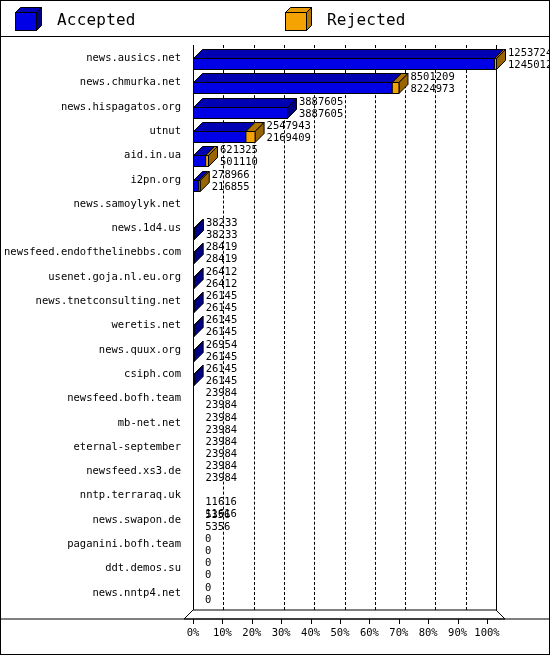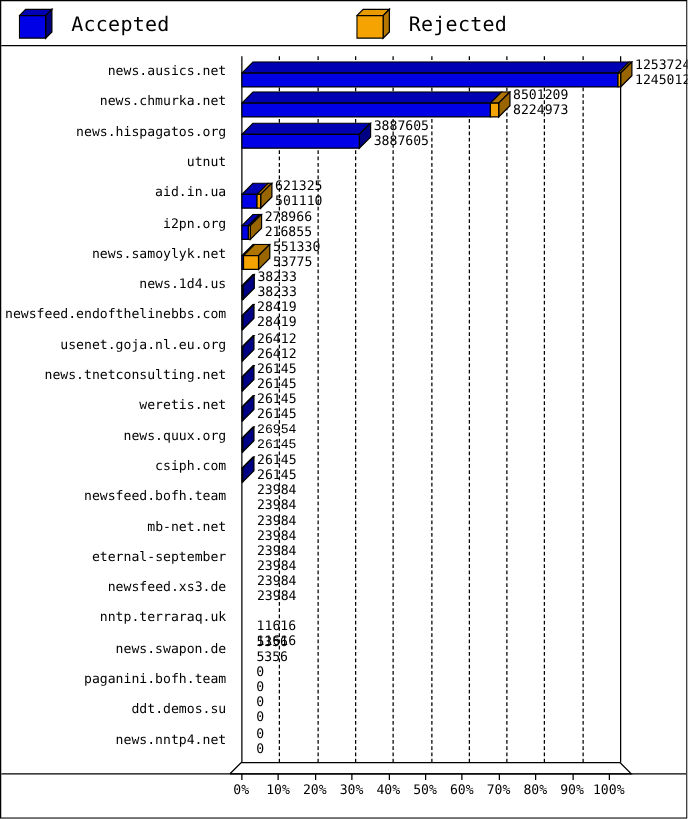--- a/index.html
+++ b/index.html
@@ -135,20 +135,31 @@
         </div>
         <div class="barrow" style="top: 52.6px; width: 303px;">
           <svg width="104.95561009705243" height="22" class="bar3d">
             <polygon points="0.5,9.5 9.5,0.5 103.45561009705243,0.5 94.45561009705243,9.5" fill="rgb(0,0,179)" stroke="#000" stroke-width="1"></polygon>
             <polygon points="94.45561009705243,9.5 103.45561009705243,0.5 103.45561009705243,11.5 94.45561009705243,20.5" fill="rgb(0,0,133)" stroke="#000" stroke-width="1"></polygon>
             <polygon points="0.5,9.5 94.45561009705243,9.5 94.45561009705243,20.5 0.5,20.5" fill="#0000e6" stroke="#000" stroke-width="1"></polygon>
           </svg>
           <div class="vlabel" style="left: 105.956px; top: -2px;">3887605</div>
           <div class="vlabel" style="left: 105.956px; top: 10px;">3887605</div>
         </div>
+        <div class="barrow" style="top: 76.9px; width: 303px;">
+          <svg width="72.57866837230482" height="22" class="bar3d">
+            <polygon points="0.5,9.5 9.5,0.5 61.93026134214676,0.5 52.93026134214676,9.5" fill="rgb(0,0,179)" stroke="#000" stroke-width="1"></polygon>
+            <polygon points="52.93026134214676,9.5 61.93026134214676,0.5 71.07866837230482,0.5 62.07866837230482,9.5" fill="rgb(176,117,1)" stroke="#000" stroke-width="1"></polygon>
+            <polygon points="62.07866837230482,9.5 71.07866837230482,0.5 71.07866837230482,11.5 62.07866837230482,20.5" fill="rgb(152,101,1)" stroke="#000" stroke-width="1"></polygon>
+            <polygon points="0.5,9.5 52.93026134214676,9.5 52.93026134214676,20.5 0.5,20.5" fill="#0000e6" stroke="#000" stroke-width="1"></polygon>
+            <polygon points="52.93026134214676,9.5 62.07866837230482,9.5 62.07866837230482,20.5 52.93026134214676,20.5" fill="#f5a302" stroke="#000" stroke-width="1"></polygon>
+          </svg>
+          <div class="vlabel" style="left: 73.5787px; top: -2px;">2547943</div>
+          <div class="vlabel" style="left: 73.5787px; top: 10px;">2169409</div>
+        </div>
         <div class="barrow" style="top: 101.2px; width: 303px;">
           <svg width="26.016178198029664" height="22" class="bar3d">
             <polygon points="0.5,9.5 9.5,0.5 21.610822929730247,0.5 12.610822929730245,9.5" fill="rgb(0,0,179)" stroke="#000" stroke-width="1"></polygon>
             <polygon points="12.610822929730245,9.5 21.610822929730247,0.5 24.516178198029664,0.5 15.516178198029664,9.5" fill="rgb(176,117,1)" stroke="#000" stroke-width="1"></polygon>
             <polygon points="15.516178198029664,9.5 24.516178198029664,0.5 24.516178198029664,11.5 15.516178198029664,20.5" fill="rgb(152,101,1)" stroke="#000" stroke-width="1"></polygon>
             <polygon points="0.5,9.5 12.610822929730245,9.5 12.610822929730245,20.5 0.5,20.5" fill="#0000e6" stroke="#000" stroke-width="1"></polygon>
             <polygon points="12.610822929730245,9.5 15.516178198029664,9.5 15.516178198029664,20.5 12.610822929730245,20.5" fill="#f5a302" stroke="#000" stroke-width="1"></polygon>
           </svg>
           <div class="vlabel" style="left: 27.0162px; top: -2px;">621325</div>
           <div class="vlabel" style="left: 27.0162px; top: 10px;">501110</div>
@@ -157,31 +168,20 @@
           <svg width="17.74204831157855" height="22" class="bar3d">
             <polygon points="0.5,9.5 9.5,0.5 14.74095010362326,0.5 5.740950103623261,9.5" fill="rgb(0,0,179)" stroke="#000" stroke-width="1"></polygon>
             <polygon points="5.740950103623261,9.5 14.74095010362326,0.5 16.24204831157855,0.5 7.24204831157855,9.5" fill="rgb(176,117,1)" stroke="#000" stroke-width="1"></polygon>
             <polygon points="7.24204831157855,9.5 16.24204831157855,0.5 16.24204831157855,11.5 7.24204831157855,20.5" fill="rgb(152,101,1)" stroke="#000" stroke-width="1"></polygon>
             <polygon points="0.5,9.5 5.740950103623261,9.5 5.740950103623261,20.5 0.5,20.5" fill="#0000e6" stroke="#000" stroke-width="1"></polygon>
             <polygon points="5.740950103623261,9.5 7.24204831157855,9.5 7.24204831157855,20.5 5.740950103623261,20.5" fill="#f5a302" stroke="#000" stroke-width="1"></polygon>
           </svg>
           <div class="vlabel" style="left: 18.742px; top: -2px;">278966</div>
           <div class="vlabel" style="left: 18.742px; top: 10px;">216855</div>
         </div>
-        <div class="barrow" style="top: 149.8px; width: 303px;">
-          <svg width="24.324539533931024" height="22" class="bar3d">
-            <polygon points="0.5,9.5 9.5,0.5 10.799633819014275,0.5 1.799633819014276,9.5" fill="rgb(0,0,179)" stroke="#000" stroke-width="1"></polygon>
-            <polygon points="1.799633819014276,9.5 10.799633819014275,0.5 22.824539533931024,0.5 13.824539533931024,9.5" fill="rgb(176,117,1)" stroke="#000" stroke-width="1"></polygon>
-            <polygon points="13.824539533931024,9.5 22.824539533931024,0.5 22.824539533931024,11.5 13.824539533931024,20.5" fill="rgb(152,101,1)" stroke="#000" stroke-width="1"></polygon>
-            <polygon points="0.5,9.5 1.799633819014276,9.5 1.799633819014276,20.5 0.5,20.5" fill="#0000e6" stroke="#000" stroke-width="1"></polygon>
-            <polygon points="1.799633819014276,9.5 13.824539533931024,9.5 13.824539533931024,20.5 1.799633819014276,20.5" fill="#f5a302" stroke="#000" stroke-width="1"></polygon>
-          </svg>
-          <div class="vlabel" style="left: 25.3245px; top: -2px;">551330</div>
-          <div class="vlabel" style="left: 25.3245px; top: 10px;">53775</div>
-        </div>
         <div class="barrow" style="top: 174.1px; width: 303px;">
           <svg width="11.924014873126412" height="22" class="bar3d">
             <polygon points="0.5,9.5 9.5,0.5 10.424014873126412,0.5 1.4240148731264122,9.5" fill="rgb(0,0,179)" stroke="#000" stroke-width="1"></polygon>
             <polygon points="1.4240148731264122,9.5 10.424014873126412,0.5 10.424014873126412,11.5 1.4240148731264122,20.5" fill="rgb(0,0,133)" stroke="#000" stroke-width="1"></polygon>
             <polygon points="0.5,9.5 1.4240148731264122,9.5 1.4240148731264122,20.5 0.5,20.5" fill="#0000e6" stroke="#000" stroke-width="1"></polygon>
           </svg>
           <div class="vlabel" style="left: 12.924px; top: -2px;">38233</div>
           <div class="vlabel" style="left: 12.924px; top: 10px;">38233</div>
         </div>
         <div class="barrow" style="top: 198.4px; width: 303px;">
@@ -213,21 +213,21 @@
         </div>
         <div class="barrow" style="top: 271.3px; width: 303px;">
           <svg width="11.63187217476761" height="22" class="bar3d">
             <polygon points="0.5,9.5 9.5,0.5 10.13187217476761,0.5 1.1318721747676104,9.5" fill="rgb(0,0,179)" stroke="#000" stroke-width="1"></polygon>
             <polygon points="1.1318721747676104,9.5 10.13187217476761,0.5 10.13187217476761,11.5 1.1318721747676104,20.5" fill="rgb(0,0,133)" stroke="#000" stroke-width="1"></polygon>
             <polygon points="0.5,9.5 1.1318721747676104,9.5 1.1318721747676104,20.5 0.5,20.5" fill="#0000e6" stroke="#000" stroke-width="1"></polygon>
           </svg>
           <div class="vlabel" style="left: 12.6319px; top: -2px;">26145</div>
           <div class="vlabel" style="left: 12.6319px; top: 10px;">26145</div>
         </div>
-        <div class="barrow" style="top: 295.6px; width: 303px; font-family: Liberation Mono, monospace;">
+        <div class="barrow" style="top: 295.6px; width: 303px;">
           <svg width="11.651424081035998" height="22" class="bar3d">
             <polygon points="0.5,9.5 9.5,0.5 10.13187217476761,0.5 1.1318721747676104,9.5" fill="rgb(0,0,179)" stroke="#000" stroke-width="1"></polygon>
             <polygon points="1.1514240810359981,9.5 10.151424081035998,0.5 10.151424081035998,11.5 1.1514240810359981,20.5" fill="rgb(0,0,133)" stroke="#000" stroke-width="1"></polygon>
             <polygon points="0.5,9.5 1.1318721747676104,9.5 1.1318721747676104,20.5 0.5,20.5" fill="#0000e6" stroke="#000" stroke-width="1"></polygon>
           </svg>
           <div class="vlabel" style="left: 12.6514px; top: -2px;">26954</div>
           <div class="vlabel" style="left: 12.6514px; top: 10px;">26145</div>
         </div>
         <div class="barrow" style="top: 319.9px; width: 303px;">
           <svg width="11.63187217476761" height="22" class="bar3d">

